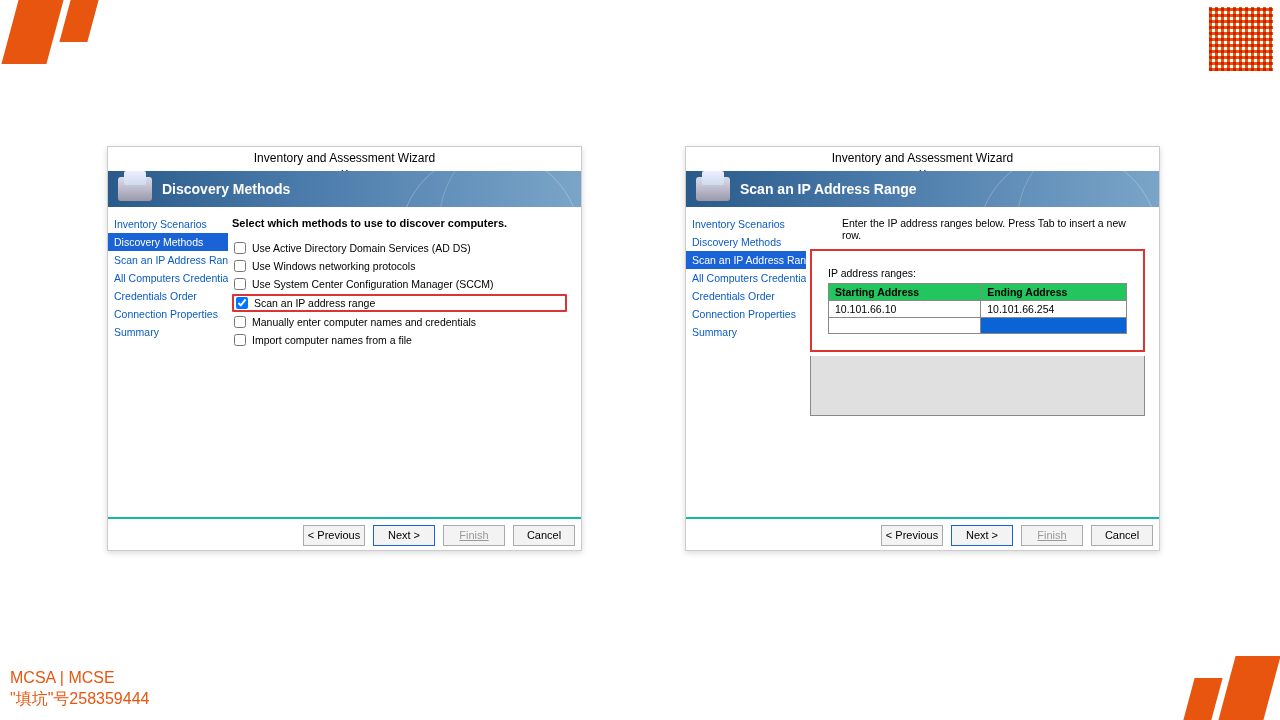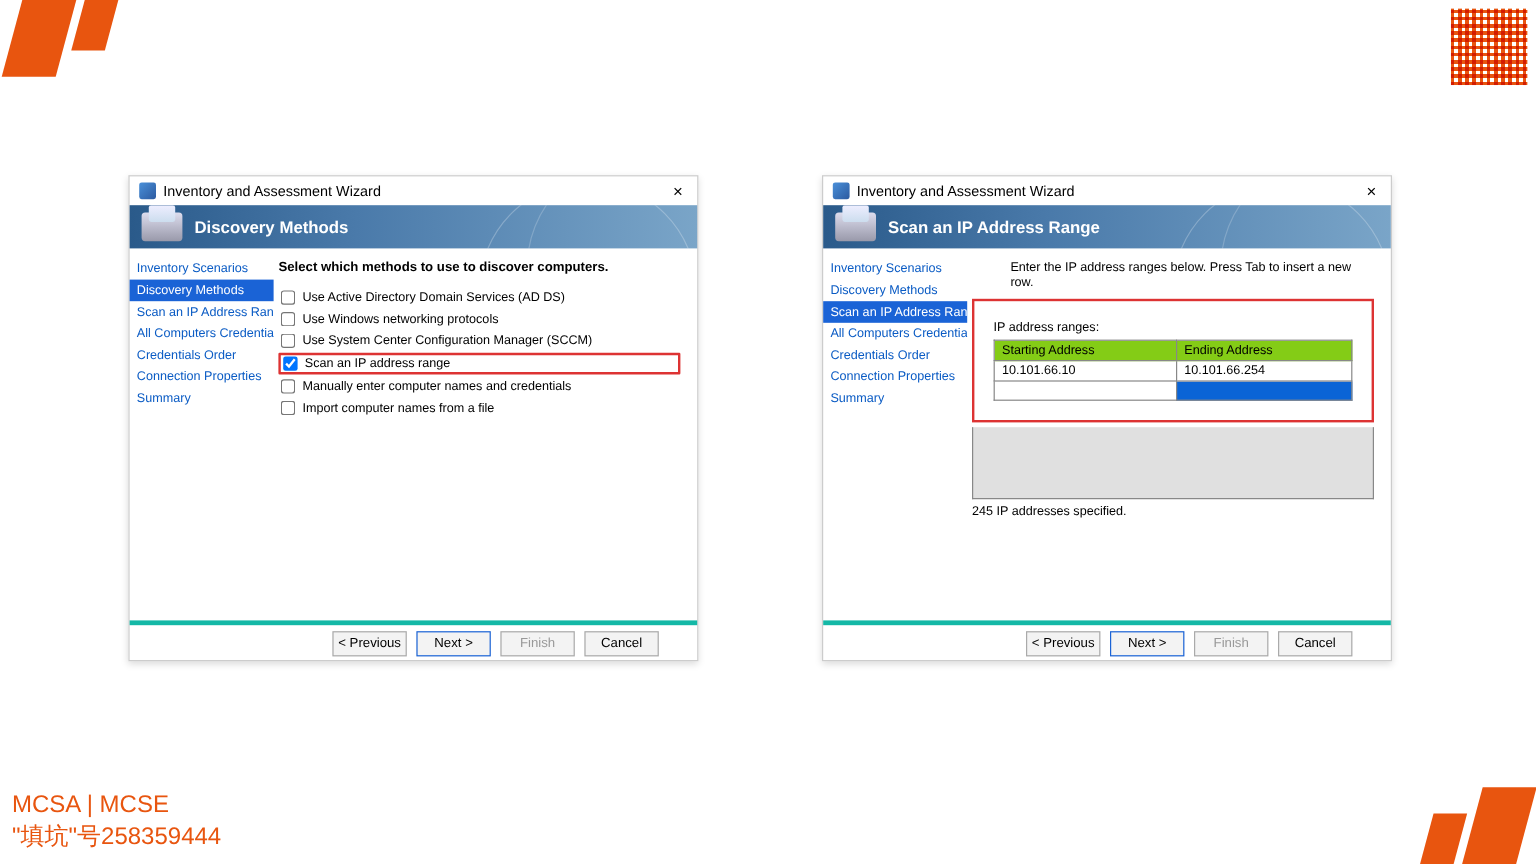--- a/index.html
+++ b/index.html
@@ -7,25 +7,25 @@
   .corner-tl { position: absolute; top: 0; left: 10px; }
   .corner-tl .bar1 { position: absolute; top: 0; left: 0; width: 45px; height: 64px; background: #e8550f; transform: skewX(-15deg); }
   .corner-tl .bar2 { position: absolute; top: 0; left: 55px; width: 28px; height: 42px; background: #e8550f; transform: skewX(-15deg); }
   .qr { position: absolute; top: 5px; right: 5px; width: 68px; height: 68px; background:
     repeating-linear-gradient(0deg, #e8550f 0 3px, transparent 3px 6px),
     repeating-linear-gradient(90deg, #e8550f 0 3px, transparent 3px 6px);
     background-blend-mode: multiply; border: 2px solid #fff; }
   .corner-br { position: absolute; bottom: 0; right: 8px; }
   .corner-br .bar1 { position: absolute; bottom: 0; right: 0; width: 45px; height: 64px; background: #e8550f; transform: skewX(-15deg); }
   .corner-br .bar2 { position: absolute; bottom: 0; right: 55px; width: 28px; height: 42px; background: #e8550f; transform: skewX(-15deg); }
-  .footer-text { position: absolute; left: 10px; bottom: 10px; color: #e8550f; font-size: 20px; line-height: 1.3; }
+  .footer-text { position: absolute; left: 10px; bottom: 10px; color: #e8550f; font-size: 16px; line-height: 1.3; }
   .wiz { position: absolute; width: 475px; height: 405px; background: #fff; border: 1px solid #ccc; box-shadow: 0 2px 6px rgba(0,0,0,0.15); }
   .wiz.left { top: 146px; left: 107px; }
   .wiz.right { top: 146px; left: 685px; }
-  .wiz-titlebar { display: flex; align-items: center; padding: 4px 8px; font-size: 12px; height: 24px; }
+  .wiz-titlebar { display: flex; align-items: center; padding: 4px 8px; font-size: 12px; height: 24px; flex-direction: column; }
   .wiz-titlebar .spacer { flex: 1; }
   .wiz-close { font-size: 14px; cursor: pointer; padding: 0 4px; }
   .wiz-icon-sm { width: 14px; height: 14px; margin-right: 6px; background: linear-gradient(135deg,#4a90d9,#2c5aa0); border-radius: 2px; }
   .wiz-header { height: 36px; background: linear-gradient(90deg, #2a5a8a 0%, #4a7aaa 40%, #7aa5c8 100%); display: flex; align-items: center; padding: 0 10px; color: #fff; font-weight: 600; font-size: 14px; position: relative; overflow: hidden; }
   .wiz-header::before { content: ""; position: absolute; right: 0; top: -20px; width: 180px; height: 180px; border: 1px solid rgba(255,255,255,0.25); border-radius: 50%; }
   .wiz-header::after { content: ""; position: absolute; right: -40px; top: -40px; width: 180px; height: 180px; border: 1px solid rgba(255,255,255,0.2); border-radius: 50%; }
   .wiz-header-icon { width: 34px; height: 24px; margin-right: 10px; background: linear-gradient(#dde,#99a); border-radius: 3px; position: relative; }
   .wiz-header-icon::after { content: ""; position: absolute; left: 6px; top: -6px; width: 22px; height: 14px; background: linear-gradient(#eef,#cde); border-radius: 2px; }
   .wiz-body { display: flex; height: 310px; }
   .wiz-nav { width: 120px; padding: 8px 0; }
@@ -35,28 +35,28 @@
   .wiz-content h4 { font-size: 11px; font-weight: 700; margin-bottom: 10px; }
   .wiz-content .instr { font-size: 10.5px; margin-bottom: 8px; padding-left: 32px; }
   .wiz-content .note { font-size: 10.5px; margin-bottom: 10px; line-height: 1.3; }
   .chk-row { display: flex; align-items: flex-end; gap: 6px; padding: 3px 2px; font-size: 10.5px; }
   .chk-row input { width: 12px; height: 12px; }
   .hl-red { border: 2px solid #d33; border-radius: 1px; padding: 1px 2px; margin: 1px 0; }
   .ipbox { border: 2px solid #d33; padding: 16px; margin-bottom: 4px; }
   .ipbox-label { font-size: 10.5px; margin-bottom: 4px; }
   .ip-table { width: 100%; border: 1px solid #888; border-collapse: collapse; font-size: 10.5px; background: #fff; }
   .ip-table th, .ip-table td { border: 1px solid #888; padding: 2px 6px; text-align: left; height: 16px; }
-  .ip-table th { background: #84cc16; font-weight: 400; }
+  .ip-table th { background: #22c55e; font-weight: 700; }
   .ip-table td.sel-cell { background: #0a64d6; }
   .grid-rest { height: 60px; background: #e0e0e0; border: 1px solid #888; border-top: none; }
   .count-label { font-size: 10.5px; margin-top: 4px; }
-  .wiz-buttons { height: 34px; border-top: 4px solid #14b8a6; display: flex; align-items: center; justify-content: flex-end; gap: 8px; padding: 0 32px; }
+  .wiz-buttons { height: 34px; border-top: 2px solid #14b8a6; display: flex; align-items: center; justify-content: flex-end; gap: 8px; padding: 0 6px; }
   .wbtn { min-width: 62px; height: 21px; font-size: 11px; background: #f3f3f3; border: 1px solid #aaa; cursor: pointer; }
   .wbtn.primary { border: 1.5px solid #1a63d6; }
-  .wbtn:disabled { color: #999; cursor: default; }
+  .wbtn:disabled { color: #999; cursor: default; text-decoration: underline; }
 </style>
 </head>
 <body>
 
 <div class="corner-tl">
     <div class="bar1"></div>
     <div class="bar2"></div>
   </div>
 <div class="qr"></div>
 <div class="corner-br">
@@ -165,21 +165,20 @@
                 <td>10.101.66.254</td>
               </tr>
               <tr>
                 <td></td>
                 <td class="sel-cell"></td>
               </tr>
             </tbody>
         </table>
       </div>
       <div class="grid-rest"></div>
-      <div class="count-label">245 IP addresses specified.</div>
     </div>
   </div>
   <div class="wiz-buttons">
     <button class="wbtn">&lt; Previous</button>
     <button class="wbtn primary">Next &gt;</button>
     <button class="wbtn" disabled="">Finish</button>
     <button class="wbtn">Cancel</button>
   </div>
 </div>
 

